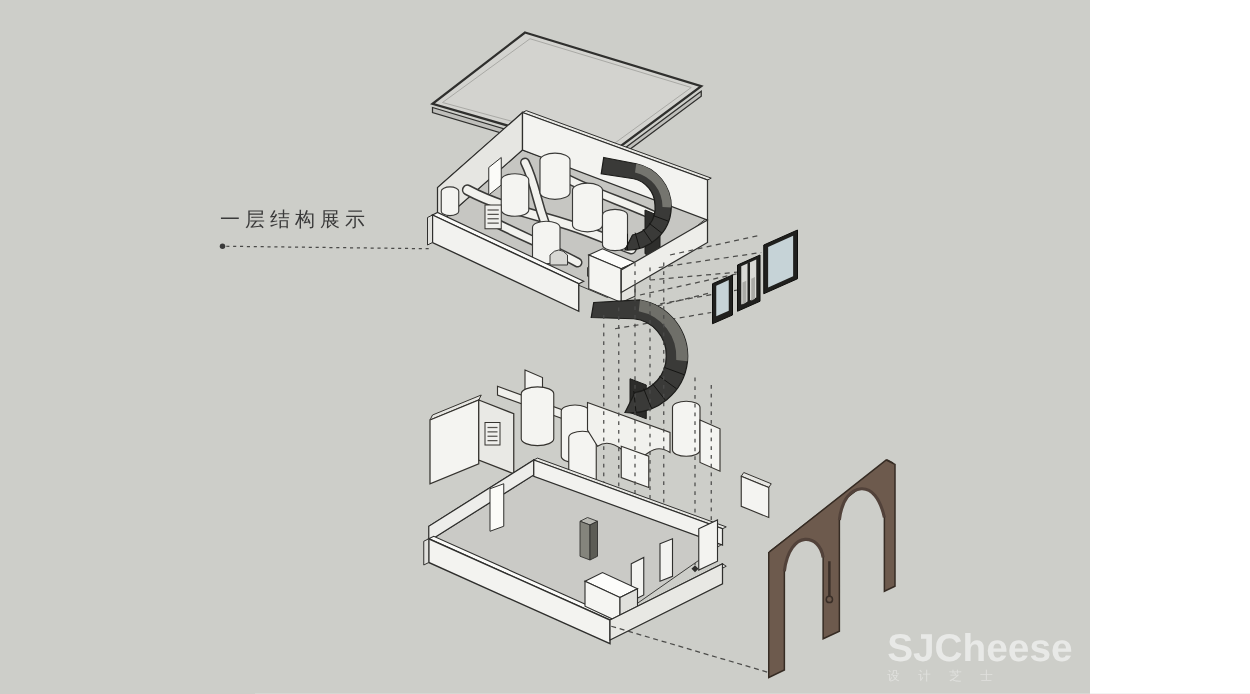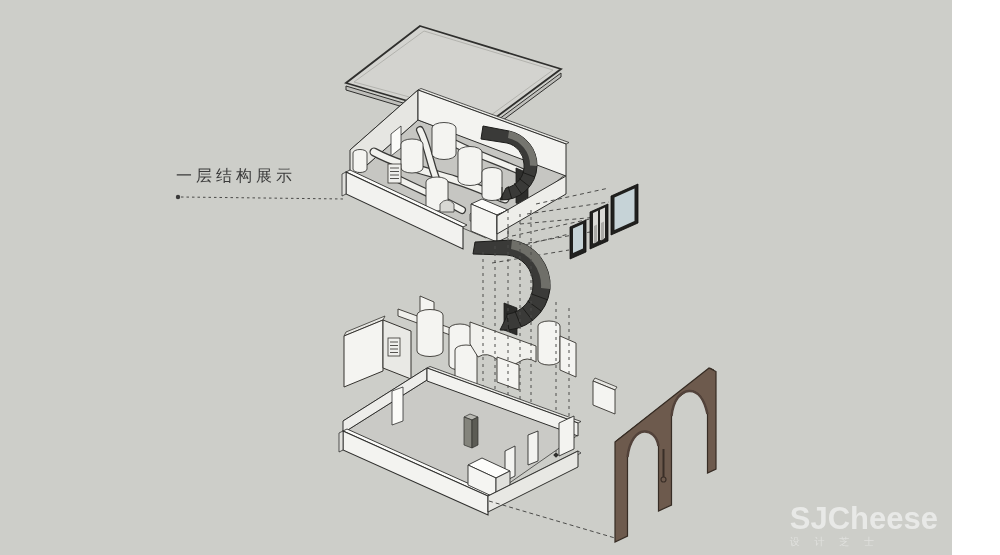--- a/index.html
+++ b/index.html
@@ -1,17 +1,17 @@
 <!DOCTYPE html>
 <html><head>
 <meta charset="utf-8">
 <style>
   html,body{margin:0;padding:0;}
   body{width:1000px;height:555px;overflow:hidden;font-family:"Liberation Sans",sans-serif;}
-  .stage{position:relative;width:952px;height:555px;background:#cdcec9;}
+  .stage{position:relative;width:872px;height:555px;background:#cdcec9;}
   .stage svg{position:absolute;left:0;top:0;}
   .anno-label{
     position:absolute;left:176px;top:166px;
     font-family:"Liberation Serif","DejaVu Serif",serif;
     font-size:16px;letter-spacing:4px;color:#3a3a3a;white-space:nowrap;
   }
   .watermark{
     position:absolute;right:14px;bottom:8px;text-align:left;line-height:1;
     user-select:none;
   }

